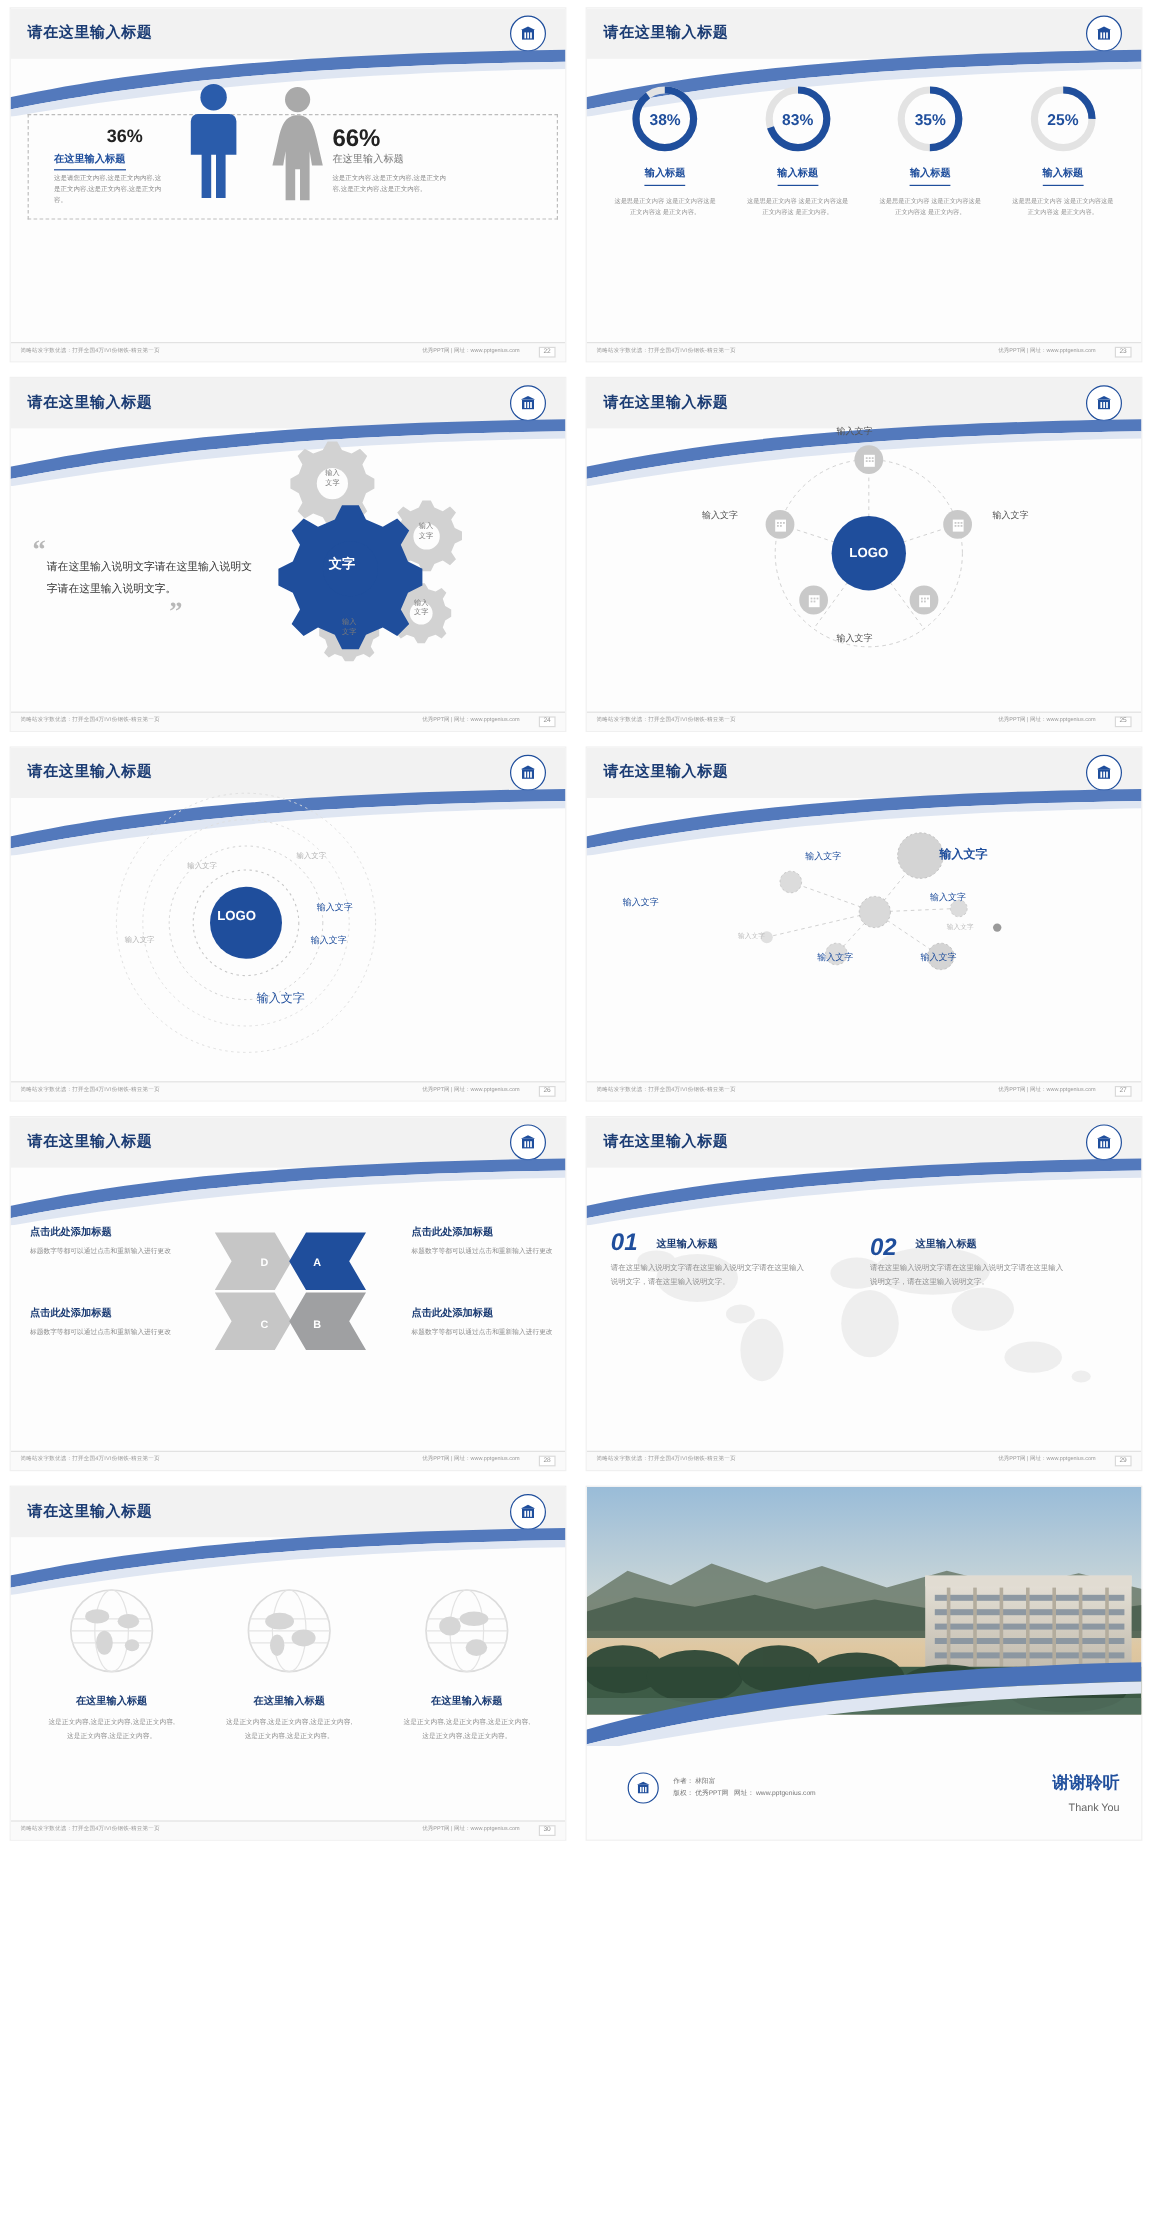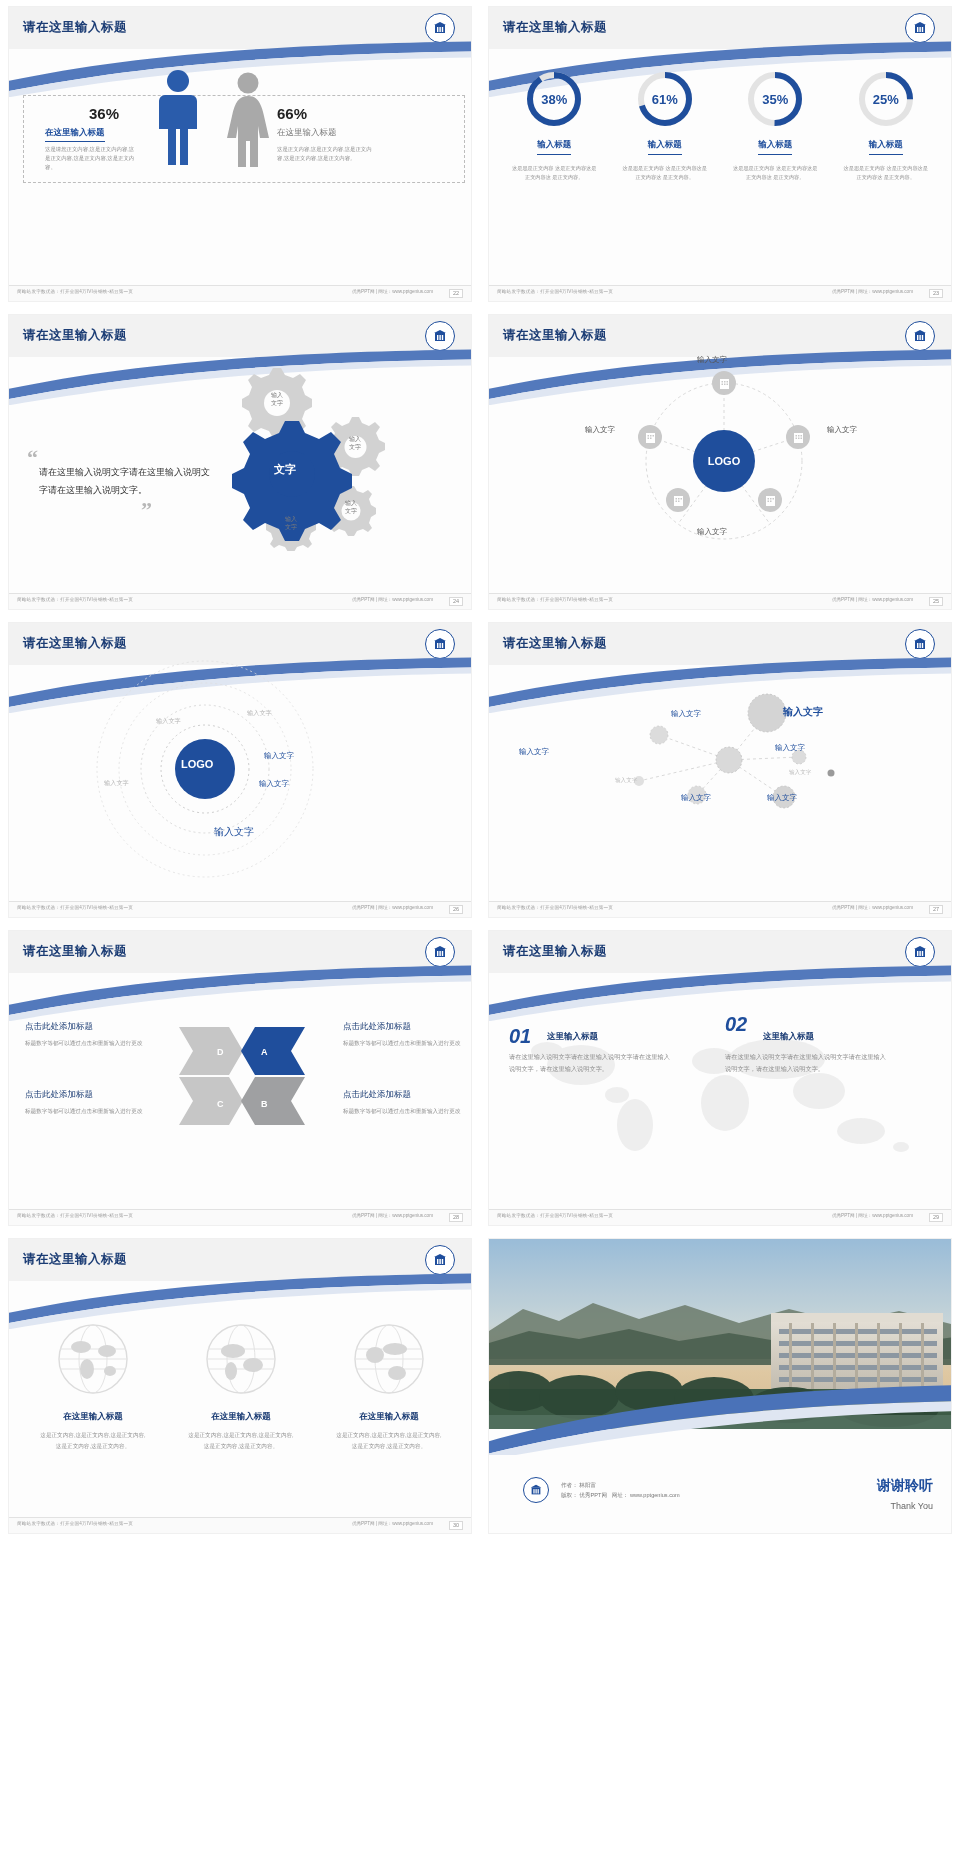--- a/index.html
+++ b/index.html
@@ -105,21 +105,21 @@
     position: absolute; left: 36px; top: 78px;
     font-size: 8.5px; font-weight: bold; color: #1f4e9c;
     border-bottom: 1.4px solid #1f4e9c; padding-bottom: 2px;
   }
   .s22-txt-m {
     position: absolute; left: 36px; top: 96px; width: 94px;
     font-size: 5.4px; color: #8a8a8a; line-height: 1.7;
   }
   .s22-pct-f {
     position: absolute; left: 268px; top: 56px;
-    font-size: 15px; font-weight: bold; color: #222;
+    font-size: 20px; font-weight: bold; color: #222;
   }
   .s22-lab-f {
     position: absolute; left: 268px; top: 78px;
     font-size: 8.5px; color: #777;
   }
   .s22-txt-f {
     position: absolute; left: 268px; top: 96px; width: 98px;
     font-size: 5.4px; color: #8a8a8a; line-height: 1.7;
   }
   .icon-person { position: absolute; }
@@ -177,21 +177,21 @@
   
   .ring-lab { position: absolute; font-size: 7.5px; color: #1f4e9c; }
   .ring-lab.gray { color: #b4b4b4; font-size: 6.2px; }
 
   
   .net-lab { position: absolute; font-size: 7.5px; color: #1f4e9c; }
   .net-lab.gray { color: #bdbdbd; font-size: 5.6px; }
   .net-lab.big { font-size: 10px; font-weight: bold; }
 
   
-  .x-head { font-size: 8.5px; font-weight: normal; color: #1b3c74; }
+  .x-head { font-size: 8.5px; font-weight: bold; color: #1b3c74; }
   .x-body { font-size: 5.6px; color: #8d8d8d; line-height: 1.9; margin-top: 5px; }
   .x-blk { position: absolute; width: 120px; }
 
   
   .num01 {
     position: absolute; font-size: 20px; font-weight: bold; font-style: italic;
     color: #1f4e9c; font-family: Liberation Sans, sans-serif;
   }
   .num-title { position: absolute; font-size: 8.5px; font-weight: bold; color: #1b3c74; }
   .num-body { position: absolute; width: 165px; font-size: 6.2px; color: #8d8d8d; line-height: 2.0; }
@@ -307,21 +307,21 @@
             </div>
             <div class="donut-title">输入标题</div>
             <div class="donut-desc">这是思是正文内容 这是正文内容这是正文内容这 是正文内容。</div>
           </div>
           <div class="donut-col">
             <div class="donut">
               <svg width="60" height="60" viewBox="0 0 60 60">
                 <circle cx="30" cy="30" r="24" fill="none" stroke="#e3e3e3" stroke-width="6"></circle>
                 <circle cx="30" cy="30" r="24" fill="none" stroke="#1f4e9c" stroke-width="6" stroke-dasharray="105.6 150.8" transform="rotate(-90 30 30)"></circle>
               </svg>
-              <div class="donut-val">61%</div>
+              <div class="donut-val">83%</div>
             </div>
             <div class="donut-title">输入标题</div>
             <div class="donut-desc">这是思是正文内容 这是正文内容这是正文内容这 是正文内容。</div>
           </div>
           <div class="donut-col">
             <div class="donut">
               <svg width="60" height="60" viewBox="0 0 60 60">
                 <circle cx="30" cy="30" r="24" fill="none" stroke="#e3e3e3" stroke-width="6"></circle>
                 <circle cx="30" cy="30" r="24" fill="none" stroke="#1f4e9c" stroke-width="6" stroke-dasharray="75.4 150.8" transform="rotate(-90 30 30)"></circle>
               </svg>
@@ -687,21 +687,21 @@
             <ellipse cx="268" cy="38" rx="48" ry="20"></ellipse>
             <ellipse cx="310" cy="70" rx="26" ry="18"></ellipse>
             <ellipse cx="352" cy="110" rx="24" ry="13"></ellipse>
             <ellipse cx="392" cy="126" rx="8" ry="5"></ellipse>
             <ellipse cx="38" cy="30" rx="16" ry="9"></ellipse>
           </g>
         </svg>
         <div class="num01" style="left:20px; top:52px;">01</div>
         <div class="num-title" style="left:58px; top:58px;">这里输入标题</div>
         <div class="num-body" style="left:20px; top:78px;">请在这里输入说明文字请在这里输入说明文字请在这里输入说明文字，请在这里输入说明文字。</div>
-        <div class="num01" style="left:236px; top:40px;">02</div>
+        <div class="num01" style="left:236px; top:56px;">02</div>
         <div class="num-title" style="left:274px; top:58px;">这里输入标题</div>
         <div class="num-body" style="left:236px; top:78px;">请在这里输入说明文字请在这里输入说明文字请在这里输入说明文字，请在这里输入说明文字。</div>
       </div>
       <div class="ftr">
         <div class="ftr-left">简略站发字数优选：打开全国4万IVI份钢铁-精묘第一页</div>
         <div class="ftr-right"><span>优秀PPT网</span> | <span>网址：www.pptgenius.com</span></div>
         <div class="pagenum">29</div>
       </div>
     </div>
   </div>

